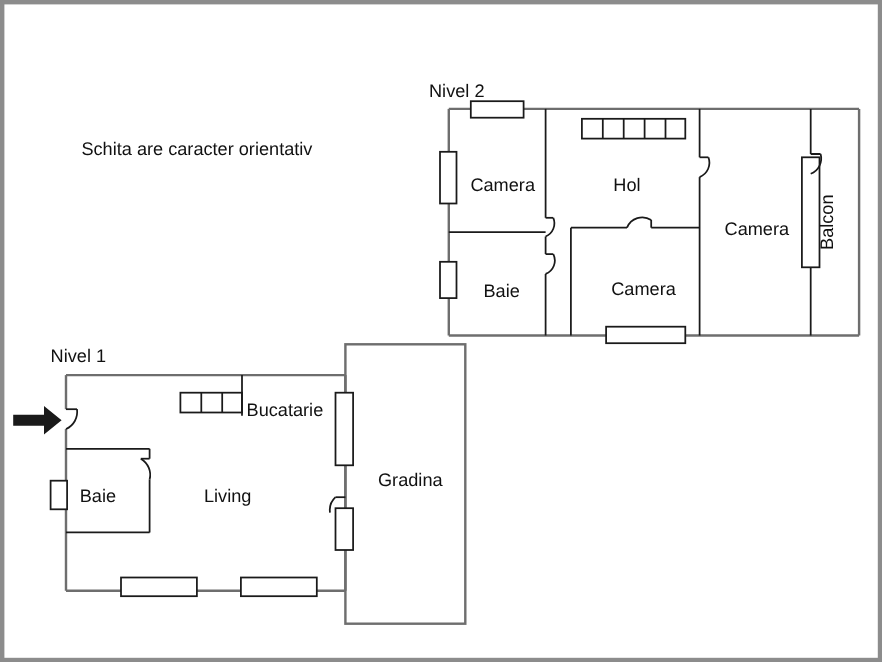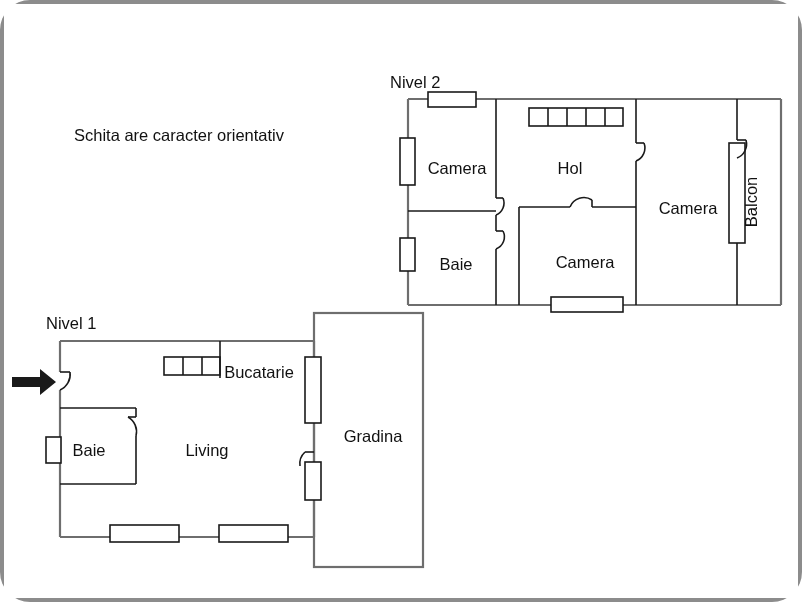--- a/index.html
+++ b/index.html
@@ -10,21 +10,20 @@
   body {
     font-family: "Liberation Sans", sans-serif;
   }
   #page {
     position: relative;
     width: 802px;
     height: 602px;
     background: #ffffff;
     box-sizing: border-box;
     overflow: hidden;
-    border-radius: 30px;
   }
   #frame-border {
     position: absolute;
     left: 0;
     top: 0;
     width: 802px;
     height: 602px;
     box-sizing: border-box;
     border: 4px solid #8c8c8c;
     pointer-events: none;

